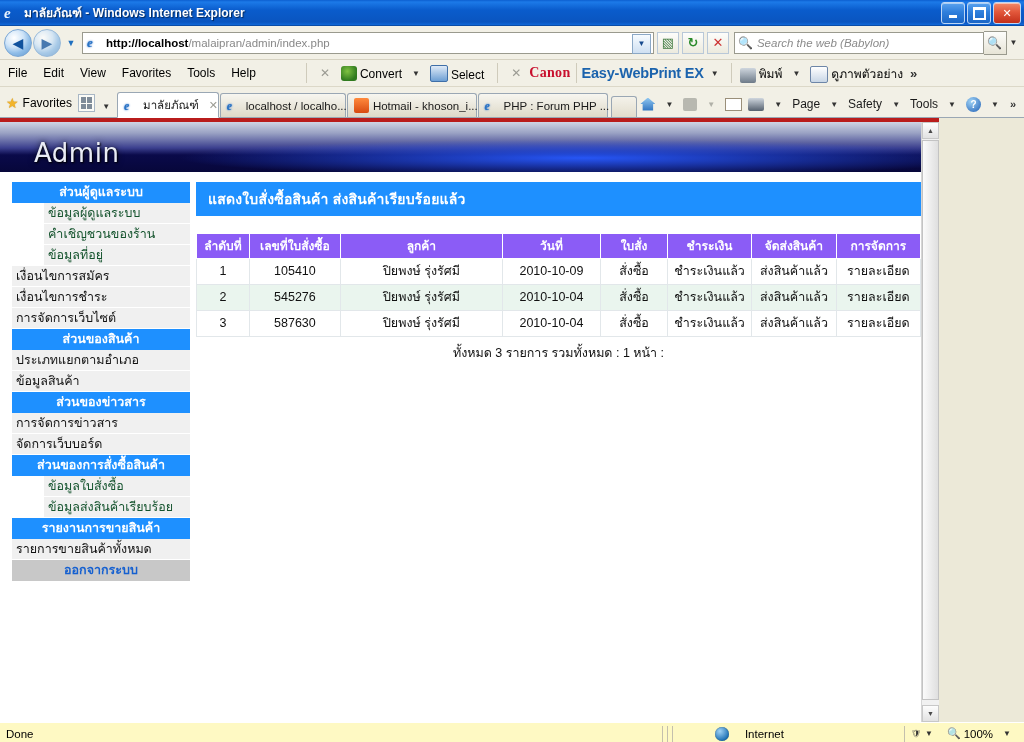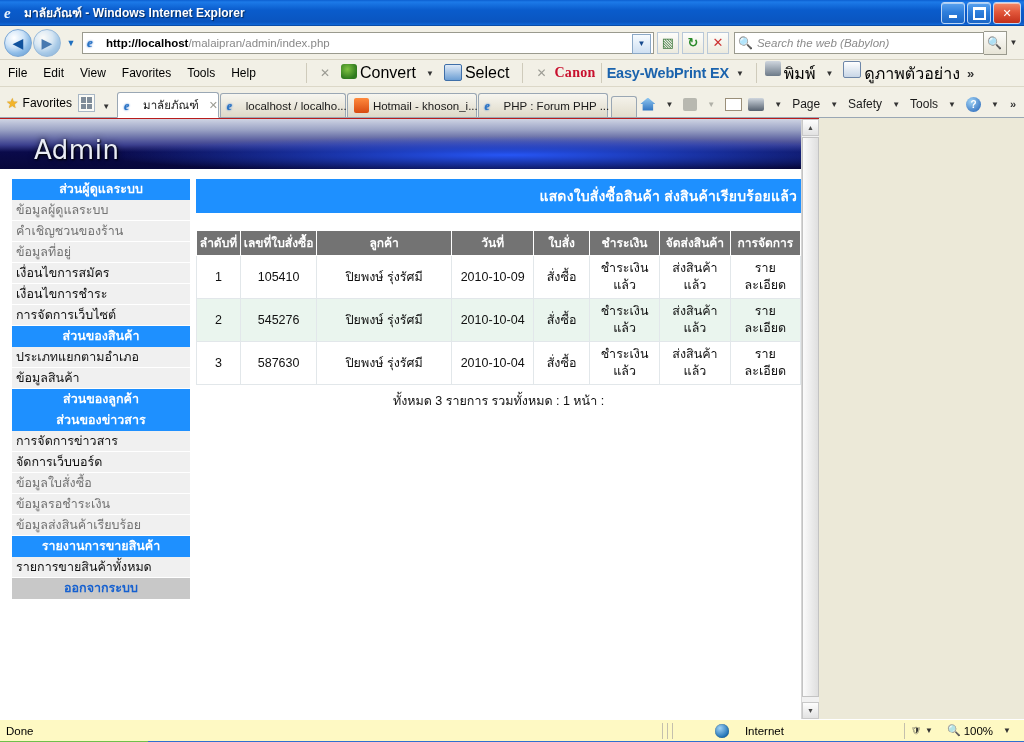--- a/index.html
+++ b/index.html
@@ -80,21 +80,21 @@
   }
   .searchmore{width:13px;height:22px;display:flex;align-items:center;justify-content:center;color:#333;font-size:8px;}
   
   .menubar{
     height:27px;background:#f2f0e6;display:flex;align-items:center;
     border-bottom:1px solid #dcd8c8;box-sizing:border-box;
   }
   .menubar .mi{padding:3px 8px;font-size:12px;color:#000;}
   .vsep{width:1px;height:20px;background:#cfcbbb;margin:0 5px;}
   .closex{color:#9b9b93;font-size:12px;padding:0 8px;font-weight:bold;}
-  .addon{display:flex;align-items:flex-start;font-size:16px;padding:0 3px;white-space:nowrap;}
+  .addon{display:flex;align-items:flex-end;font-size:12px;padding:0 3px;white-space:nowrap;}
   .addon .ic{width:16px;height:15px;margin-right:3px;display:inline-block;position:relative;}
   .arrow-d{font-size:8px;color:#333;margin:0 7px;}
   .canon{color:#c8102e;font-weight:bold;font-size:14px;font-family:"Liberation Serif",serif;letter-spacing:.3px;}
   .ewp{color:#1b63ad;font-weight:bold;font-size:14.5px;letter-spacing:-.2px;}
   .chev{font-size:13px;font-weight:bold;color:#333;padding:0 4px;}
   
   .favbar{
     height:31px;background:#f2f0e6;display:flex;align-items:flex-end;
     box-sizing:border-box;border-bottom:1px solid #9aa7b4;
   }
@@ -117,22 +117,22 @@
   .tab .tx{font-size:11.5px;}
   .tabclose{color:#9b9b93;font-weight:bold;margin-left:10px;font-size:11px;}
   .newtab{
     width:26px;height:20px;border:1px solid #9aa7b4;border-bottom:none;border-radius:3px 3px 0 0;
     background:linear-gradient(180deg,#f4f2ea,#e2ddcc);margin-left:2px;margin-bottom:0;
   }
   .cmdbar{margin-left:auto;display:flex;align-items:center;height:26px;padding-right:4px;}
   .cmdbar .ci{display:flex;align-items:center;font-size:12px;padding:0 3px;color:#1a1a1a;}
   
   .viewport{
-    width:819px;height:var(--vph);background:#fff;position:relative;overflow:hidden;
-    border-top:1px solid #b91c1c;
+    width:939px;height:var(--vph);background:#fff;position:relative;overflow:hidden;
+    border-top:4px solid #b91c1c;
   }
   .banner{
     height:50px;width:100%;
     background:
       radial-gradient(ellipse 560px 26px at 62% 72%,rgba(40,90,255,.95) 0%,rgba(12,25,140,0) 72%),
       linear-gradient(180deg,#cfd4e4 0%,#9aa2c4 22%,#3b3f8e 52%,#0a0a4a 66%,#07073a 100%);
     display:flex;align-items:flex-end;position:relative;
   }
   .banner .admtxt{
     color:#e9ecf5;font-size:26px;font-weight:normal;letter-spacing:.5px;
@@ -144,33 +144,33 @@
   .sidebar{width:178px;flex:0 0 auto;}
   .sec-head{
     background:#1e90ff;color:#fff;font-weight:bold;text-align:center;
     padding:3px 0;font-size:12.5px;line-height:15px;
   }
   .sec-head.gray{background:#c8c8c8;color:#1560d0;}
   .nav-item{
     background:#f0f0f0;border-bottom:1px solid #ffffff;
     padding:2px 0 2px 4px;font-size:12.5px;line-height:16px;color:#111;
   }
-  .nav-item.link{color:#737373;}
+  .nav-item.link{color:#14532d;margin-left:32px;}
   
   .main{flex:1 1 auto;padding-right:18px;}
   .page-title{
-    background:#1e90ff;color:#fff;font-weight:bold;text-align:right;
-    font-size:14px;padding:6px 4px;letter-spacing:.2px;
+    background:#1e90ff;color:#fff;font-weight:bold;text-align:left;
+    font-size:14px;padding:6px 12px;letter-spacing:.2px;
   }
   table.grid{
     width:100%;border-collapse:collapse;margin-top:17px;
     border:1px solid #cfd8dc;table-layout:fixed;
   }
   table.grid th{
-    background:#737373;color:#fff;font-weight:bold;font-size:12px;
+    background:#8b5cf6;color:#fff;font-weight:bold;font-size:12px;
     padding:4px 2px;border:1px solid #ffffff;text-align:center;line-height:16px;
   }
   table.grid td{
     border:1px solid #e2e7ea;padding:4px 6px;font-size:12.5px;color:#111;
     text-align:center;line-height:17px;
   }
   table.grid tr.alt td{background:#eaf5ee;}
   td.lft{text-align:left;}
   td.act{color:#7d7d7d;margin-left:8px;}
   .summary{text-align:center;font-size:12.5px;color:#111;padding:6px 0 0 0;}
@@ -365,28 +365,27 @@
       <div class="nav-item link">คำเชิญชวนของร้าน</div>
       <div class="nav-item link">ข้อมูลที่อยู่</div>
       <div class="nav-item">เงื่อนไขการสมัคร</div>
       <div class="nav-item">เงื่อนไขการชำระ</div>
       <div class="nav-item">การจัดการเว็บไซต์</div>
 
       <div class="sec-head">ส่วนของสินค้า</div>
       <div class="nav-item">ประเภทแยกตามอำเภอ</div>
       <div class="nav-item">ข้อมูลสินค้า</div>
 
-      <div class="sec-head">ส่วนของลูกค้า</div>
 
       <div class="sec-head">ส่วนของข่าวสาร</div>
       <div class="nav-item">การจัดการข่าวสาร</div>
       <div class="nav-item">จัดการเว็บบอร์ด</div>
 
+      <div class="sec-head">ส่วนของการสั่งซื้อสินค้า</div>
       <div class="nav-item link">ข้อมูลใบสั่งซื้อ</div>
-      <div class="nav-item link">ข้อมูลรอชำระเงิน</div>
       <div class="nav-item link">ข้อมูลส่งสินค้าเรียบร้อย</div>
 
       <div class="sec-head">รายงานการขายสินค้า</div>
       <div class="nav-item">รายการขายสินค้าทั้งหมด</div>
 
       <div class="sec-head gray">ออกจากระบบ</div>
     </div>
 
     <div class="main">
       <div class="page-title">แสดงใบสั่งซื้อสินค้า ส่งสินค้าเรียบร้อยแล้ว</div>

